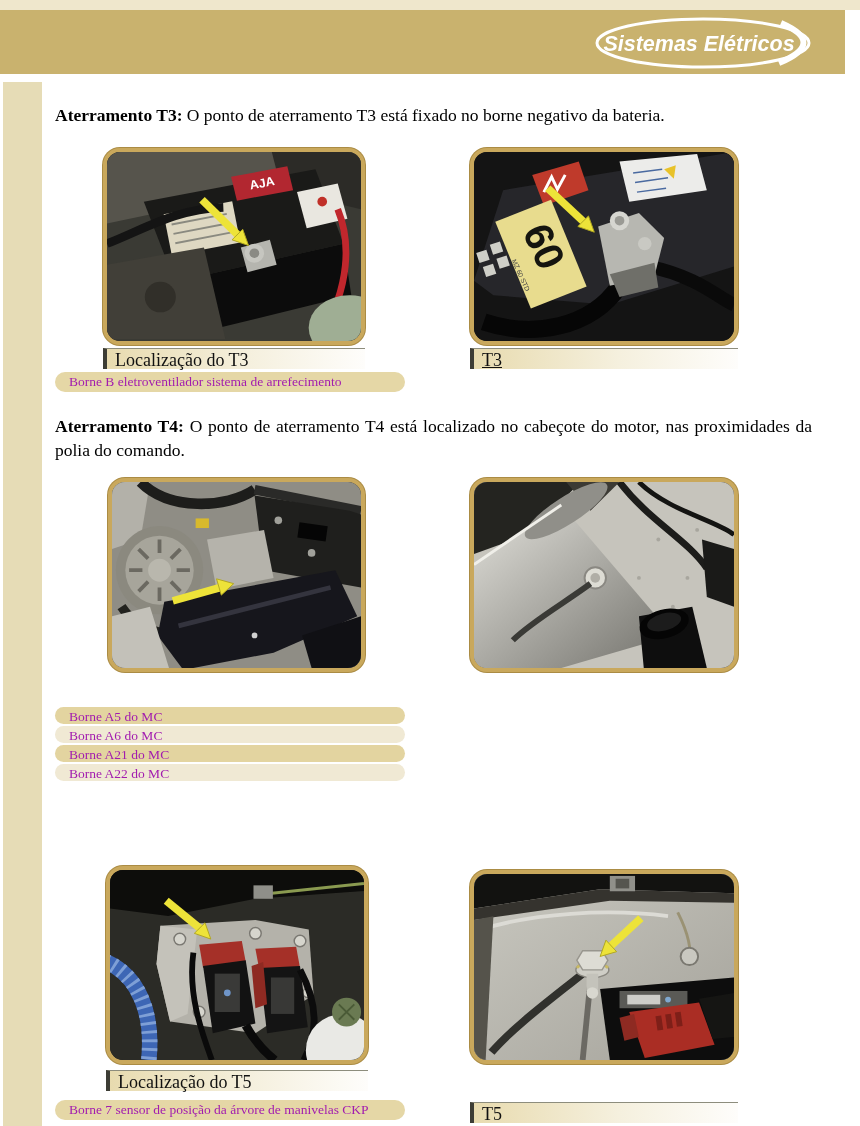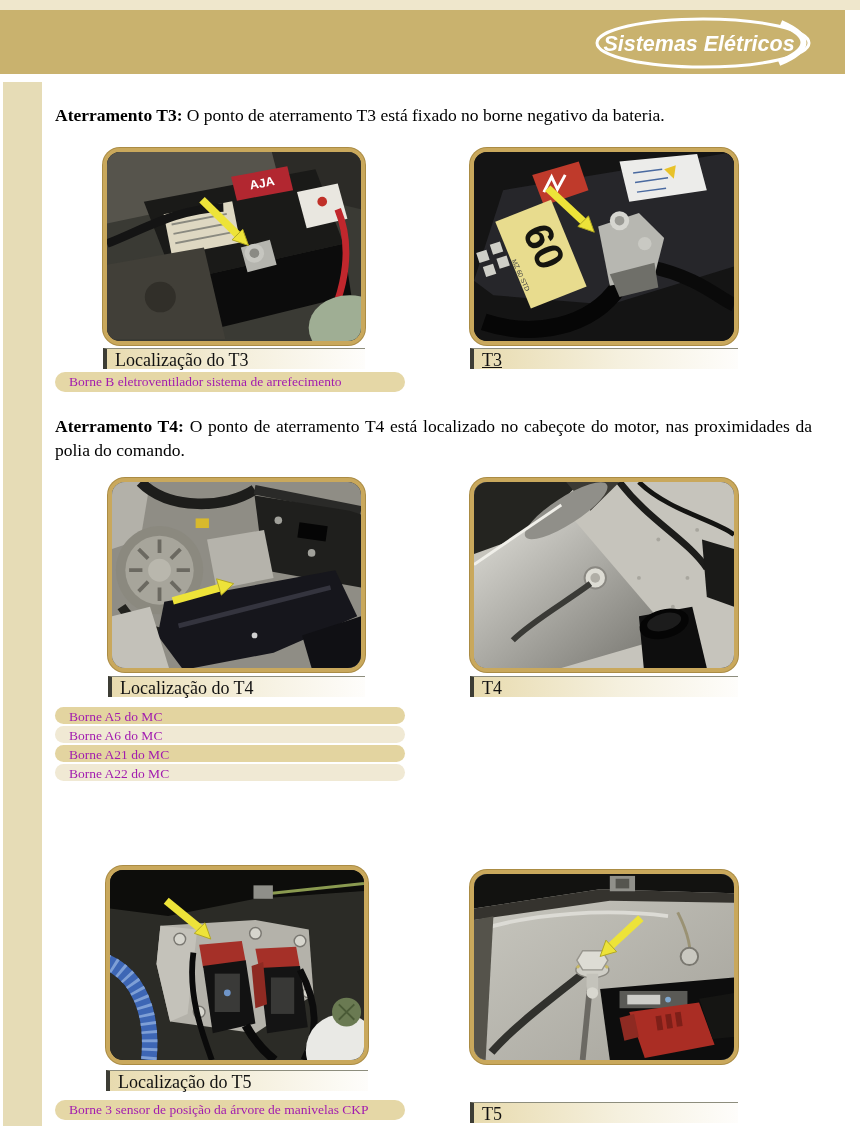--- a/index.html
+++ b/index.html
@@ -182,22 +182,20 @@
       <path d="M0,86 L90,24" stroke="#f0efe9" stroke-width="3"></path>
       <circle cx="125" cy="100" r="11" fill="#dddcd4" stroke="#8a8882" stroke-width="2"></circle>
       <circle cx="125" cy="100" r="5" fill="#b0aea6"></circle>
       <path d="M120,106 C95,125 60,145 40,165" stroke="#3a3a36" stroke-width="6" fill="none"></path>
       <polygon points="170,140 225,130 240,194 175,194" fill="#0e0e0e"></polygon>
       <ellipse cx="196" cy="148" rx="26" ry="15" transform="rotate(-15 196 148)" fill="#050505"></ellipse>
       <ellipse cx="196" cy="146" rx="18" ry="9" transform="rotate(-15 196 146)" fill="#1c1c1c"></ellipse>
     </svg>
   </div>
 
-  <div class="caption" style="left:108px;top:676px;width:257px;">Localização do T4</div>
-  <div class="caption" style="left:470px;top:676px;width:268px;">T4</div>
 
   <div class="note dark" style="top:707px;height:17px;">Borne A5 do MC</div>
   <div class="note light" style="top:726px;height:17px;">Borne A6 do MC</div>
   <div class="note dark" style="top:745px;height:17px;">Borne A21 do MC</div>
   <div class="note light" style="top:764px;height:17px;">Borne A22 do MC</div>
 
 
   <div class="frame" style="left:106px;top:866px;width:262px;height:198px;">
     <svg viewBox="0 0 262 198" preserveAspectRatio="none">
       <rect width="262" height="198" fill="#2b2b26"></rect>
@@ -275,15 +273,15 @@
       <g>
         <line x1="172" y1="46" x2="138" y2="78" stroke="#ede339" stroke-width="8"></line>
         <polygon points="130,86 136,69 147,81" fill="#ede339" stroke="#b0a520" stroke-width="1"></polygon>
       </g>
     </svg>
   </div>
 
   <div class="caption" style="left:106px;top:1070px;width:262px;">Localização do T5</div>
   <div class="caption" style="left:470px;top:1102px;width:268px;">T5</div>
 
-  <div class="note" style="top:1100px;">Borne 3 sensor de posição da árvore de manivelas CKP</div>
+  <div class="note" style="top:1100px;">Borne 7 sensor de posição da árvore de manivelas CKP</div>
 
 </div>
 
 </body></html>

